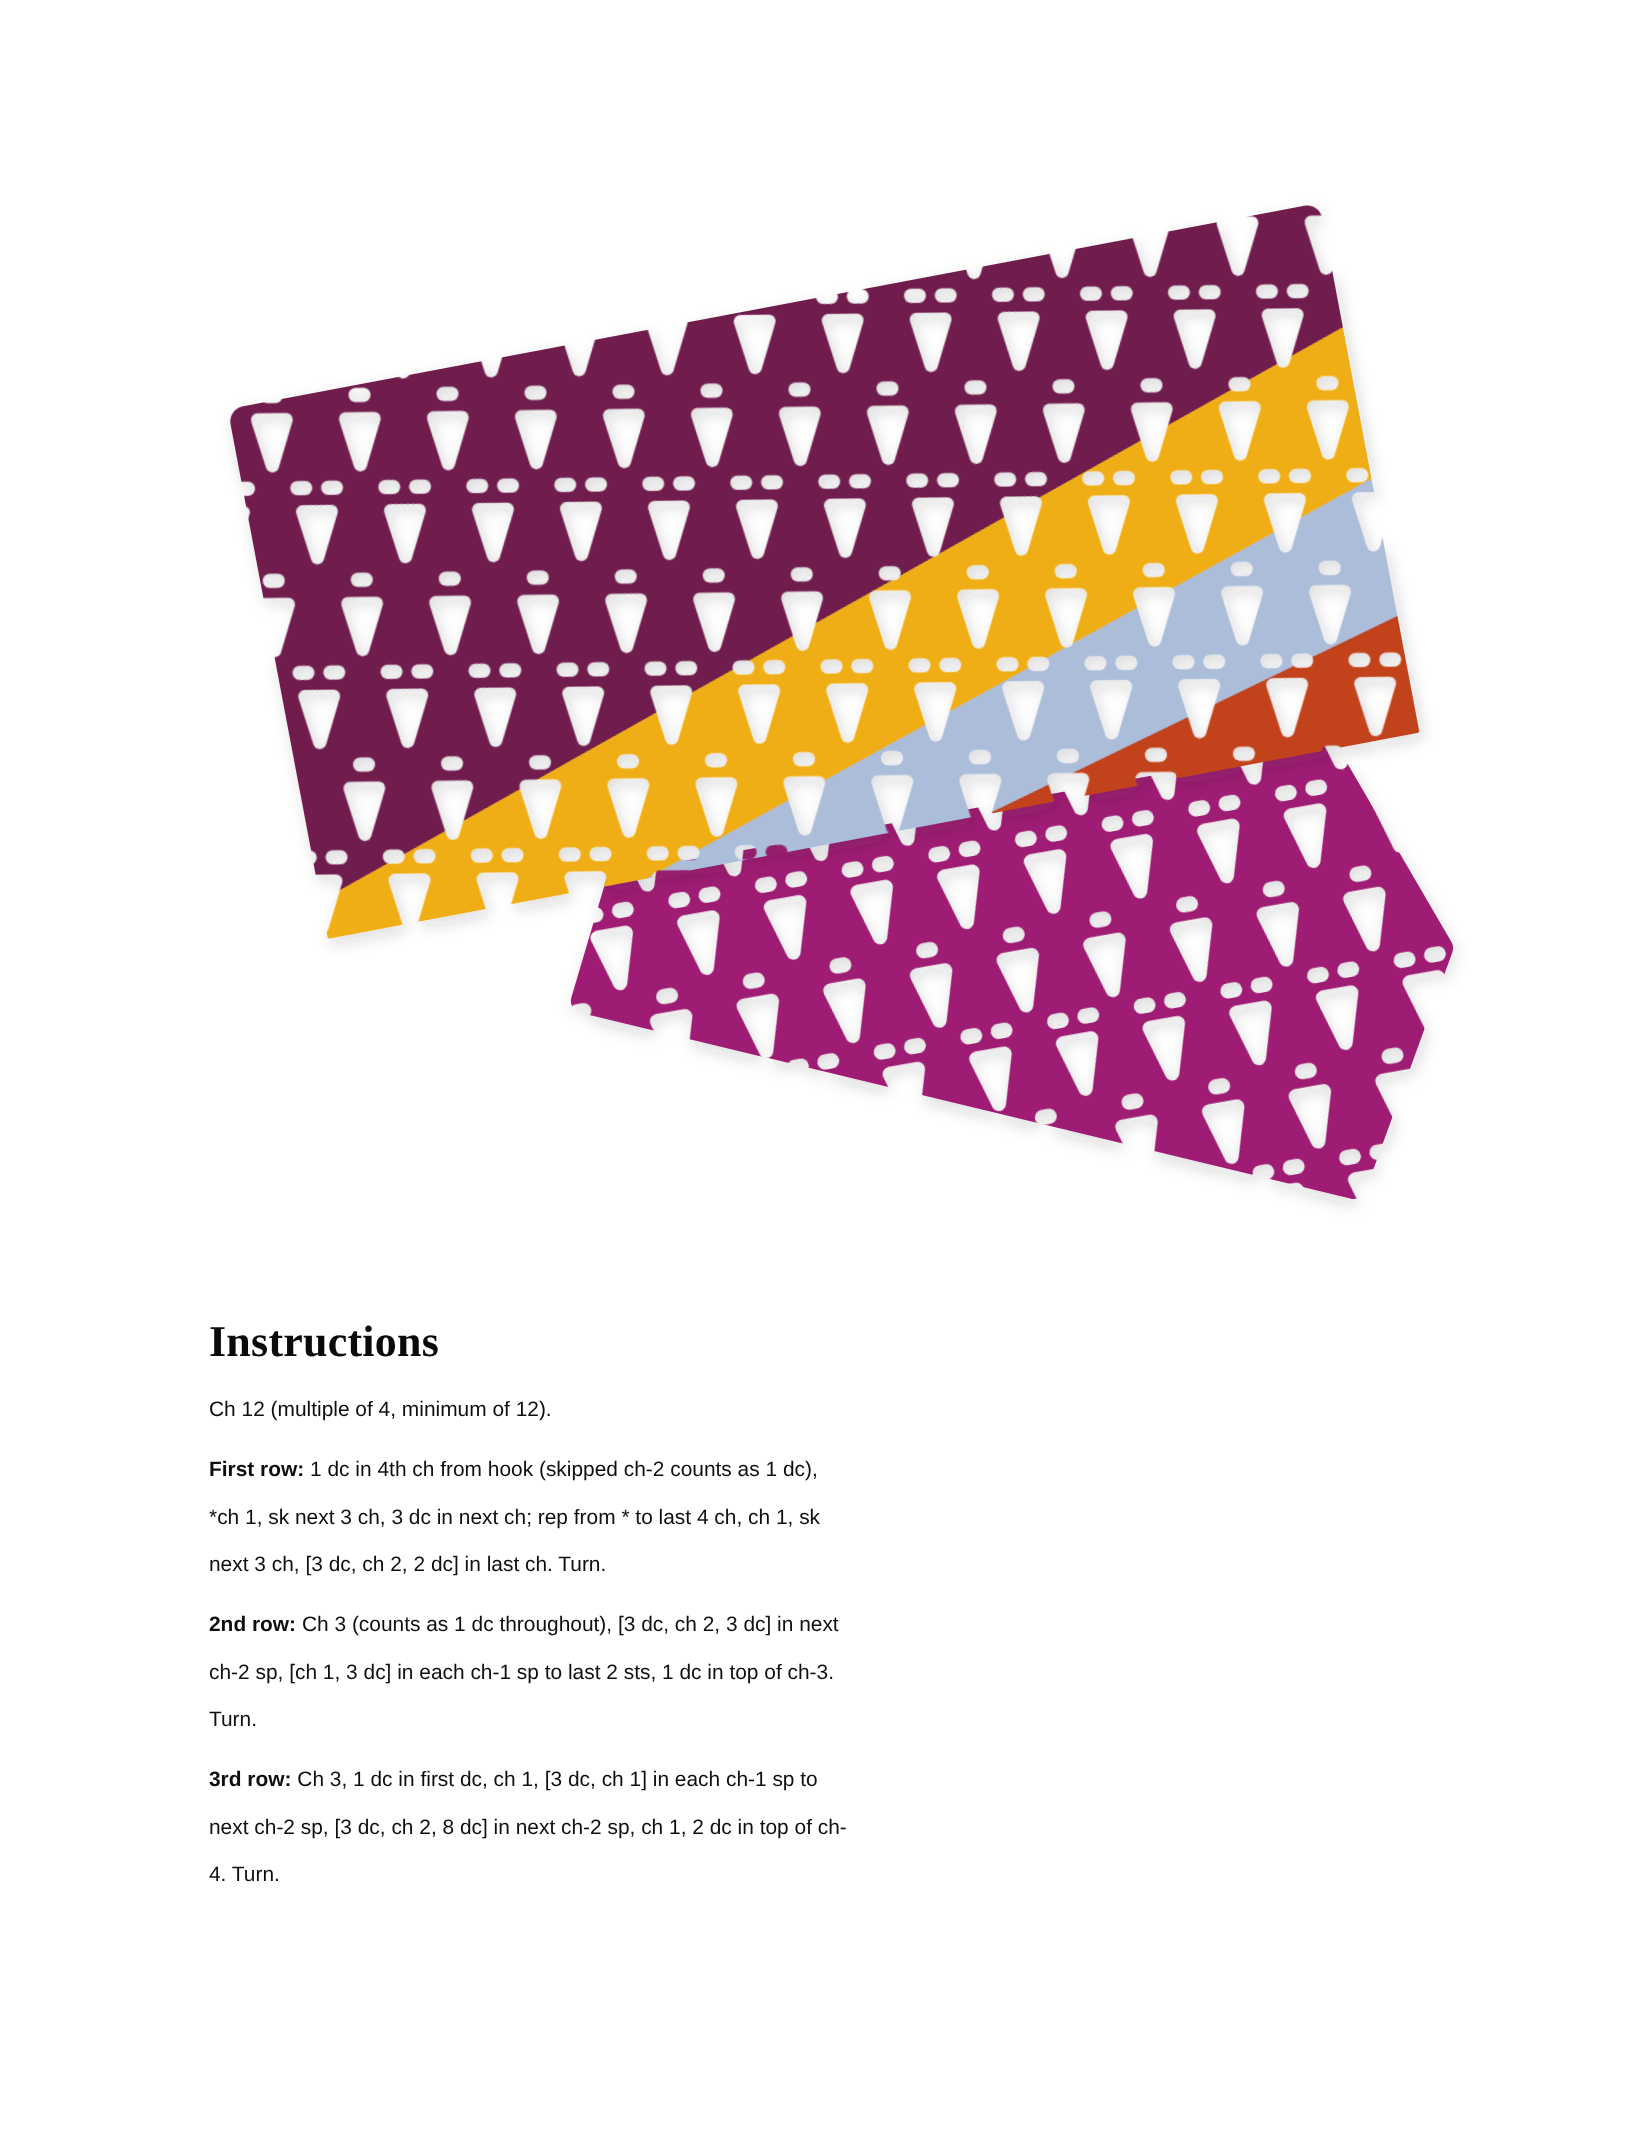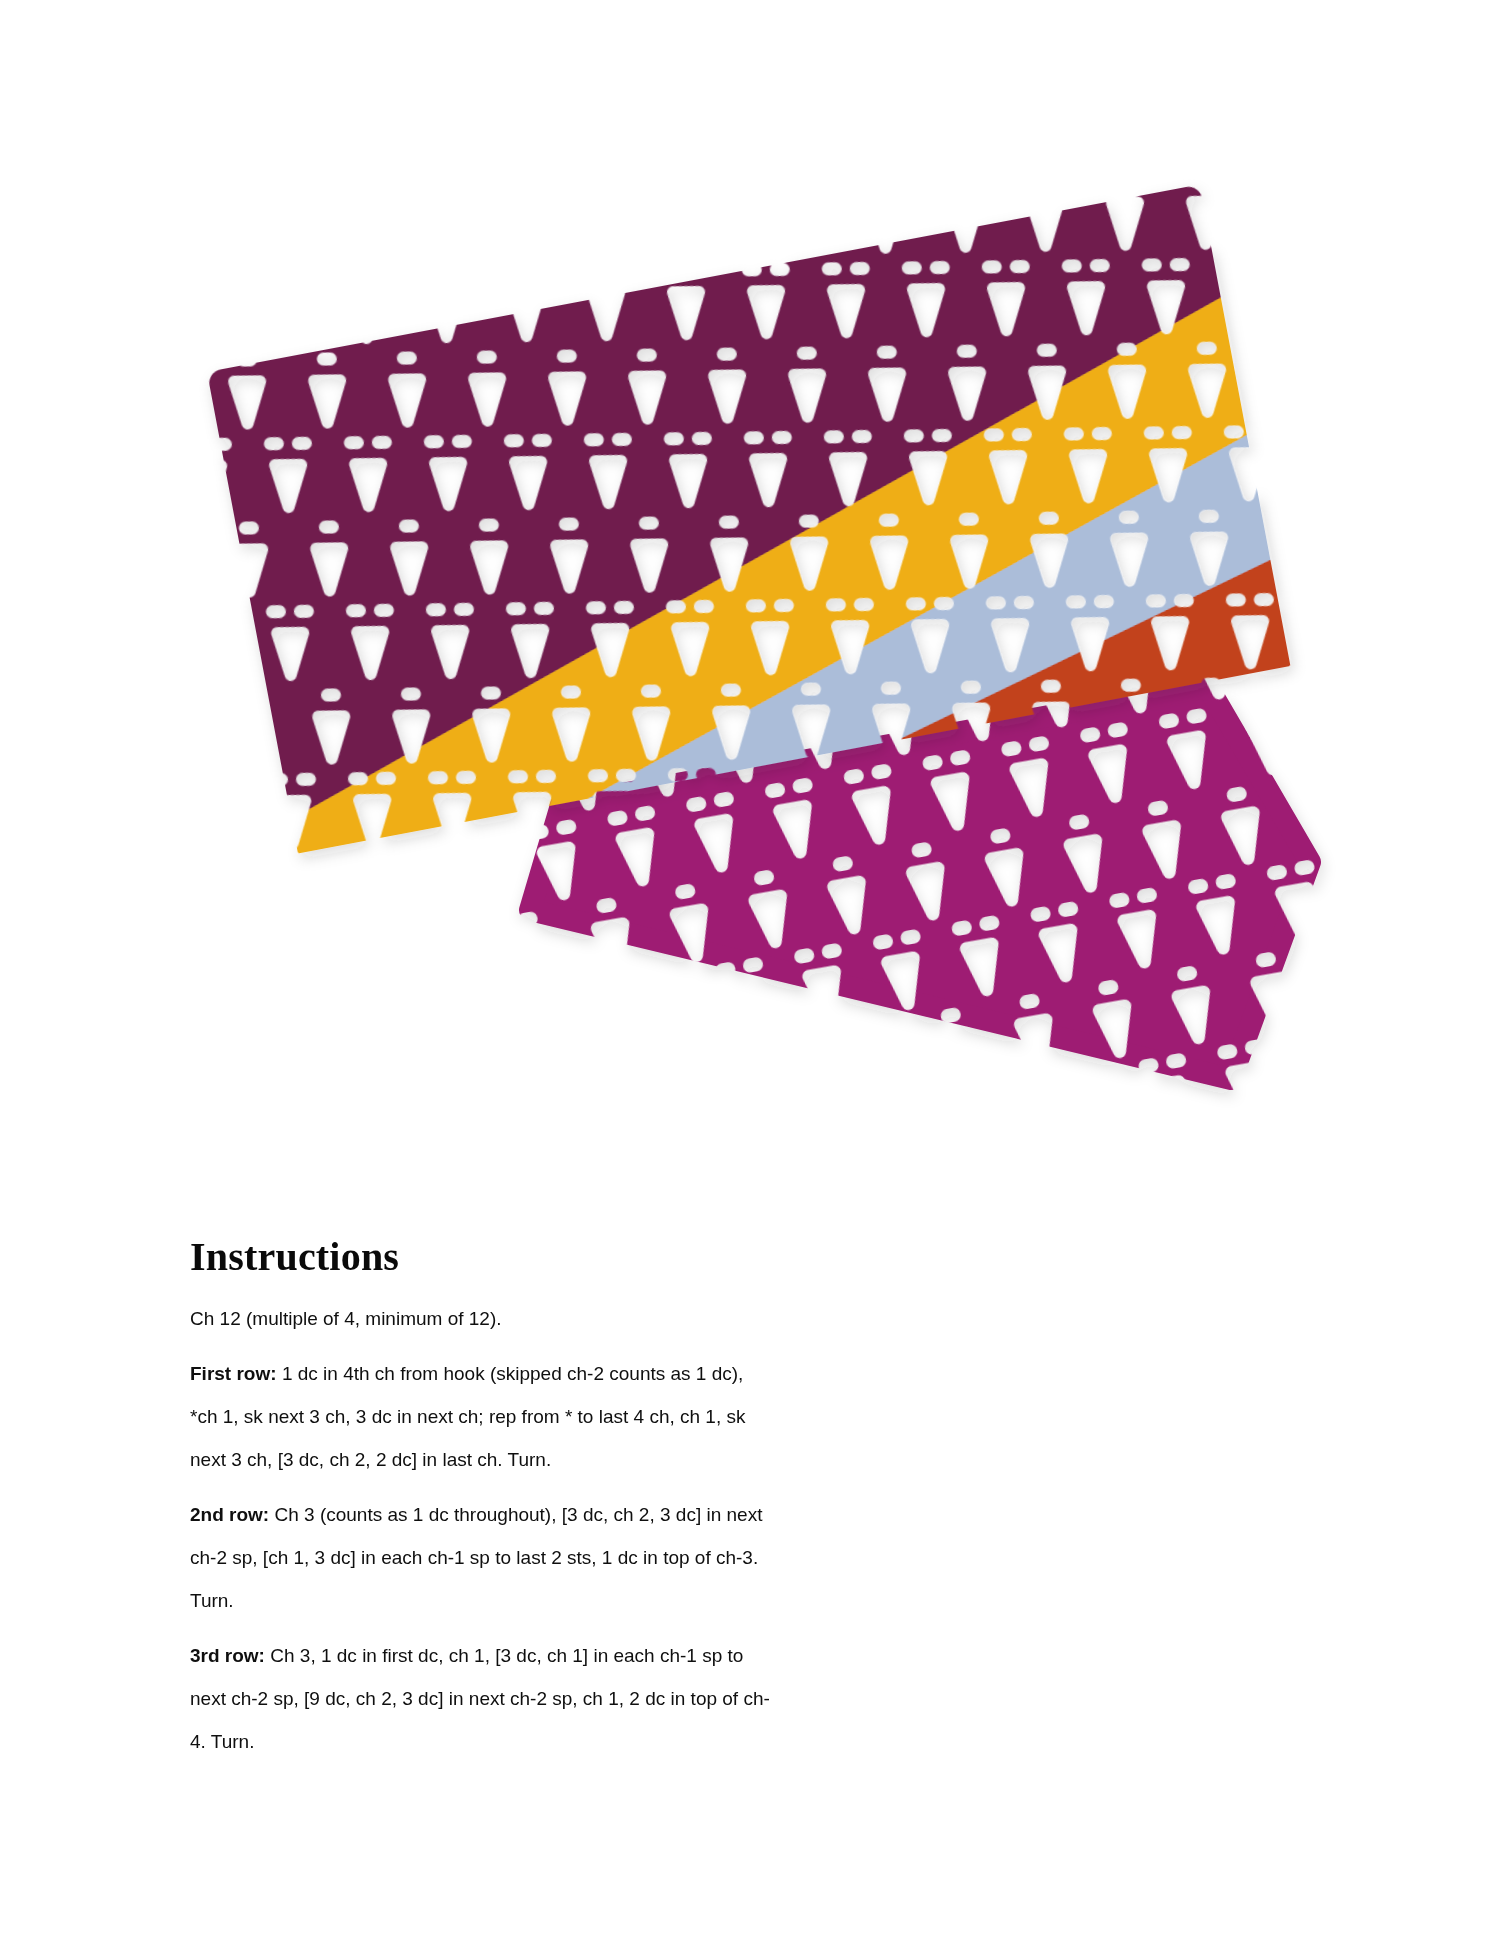--- a/index.html
+++ b/index.html
@@ -9,21 +9,21 @@
     font-family: "Liberation Sans", sans-serif;
     color: #0f0f0f;
     position: relative;
     overflow: hidden;
   }
   .photo-wrap {
     position: absolute; top: 0; left: 0;
     width: 1500px; height: 1170px;
   }
   .doc {
-    position: absolute; left: 190px; top: 1233px;
+    position: absolute; left: 190px; top: 1196px;
     width: 1230px;
   }
   .doc h1 {
     font-family: "Liberation Serif", serif;
     font-size: 40px; font-weight: bold;
     margin: 0 0 17px 0;
     color: #0a0a0a;
     letter-spacing: 0.2px;
   }
   .doc p {
@@ -112,14 +112,14 @@
 
 <div class="doc">
   <h1>Instructions</h1>
 
   <p class="intro"><span>Ch 12 (multiple of 4, minimum of 12).</span></p>
 
   <p><strong>First row:</strong><span>1 dc in 4th ch from hook (skipped ch-2 counts as 1 dc),</span><br><span>*ch 1, sk next 3 ch, 3 dc in next ch; rep from * to last 4 ch, ch 1, sk</span><br><span>next 3 ch, [3 dc, ch 2, 2 dc] in last ch. Turn.</span></p>
 
   <p><strong>2nd row:</strong><span>Ch 3 (counts as 1 dc throughout), [3 dc, ch 2, 3 dc] in next</span><br><span>ch-2 sp, [ch 1, 3 dc] in each ch-1 sp to last 2 sts, 1 dc in top of ch-3.</span><br><span>Turn.</span></p>
 
-  <p><strong>3rd row:</strong><span>Ch 3, 1 dc in first dc, ch 1, [3 dc, ch 1] in each ch-1 sp to</span><br><span>next ch-2 sp, [9 dc, ch 2, 3 dc] in next ch-2 sp, ch 1, 2 dc in top of ch-</span><br><span>4. Turn.</span></p>
+  <p><strong>3rd row:</strong><span>Ch 3, 1 dc in first dc, ch 1, [3 dc, ch 1] in each ch-1 sp to</span><br><span>next ch-2 sp, [3 dc, ch 2, 8 dc] in next ch-2 sp, ch 1, 2 dc in top of ch-</span><br><span>4. Turn.</span></p>
 </div>
 
 </body></html>

